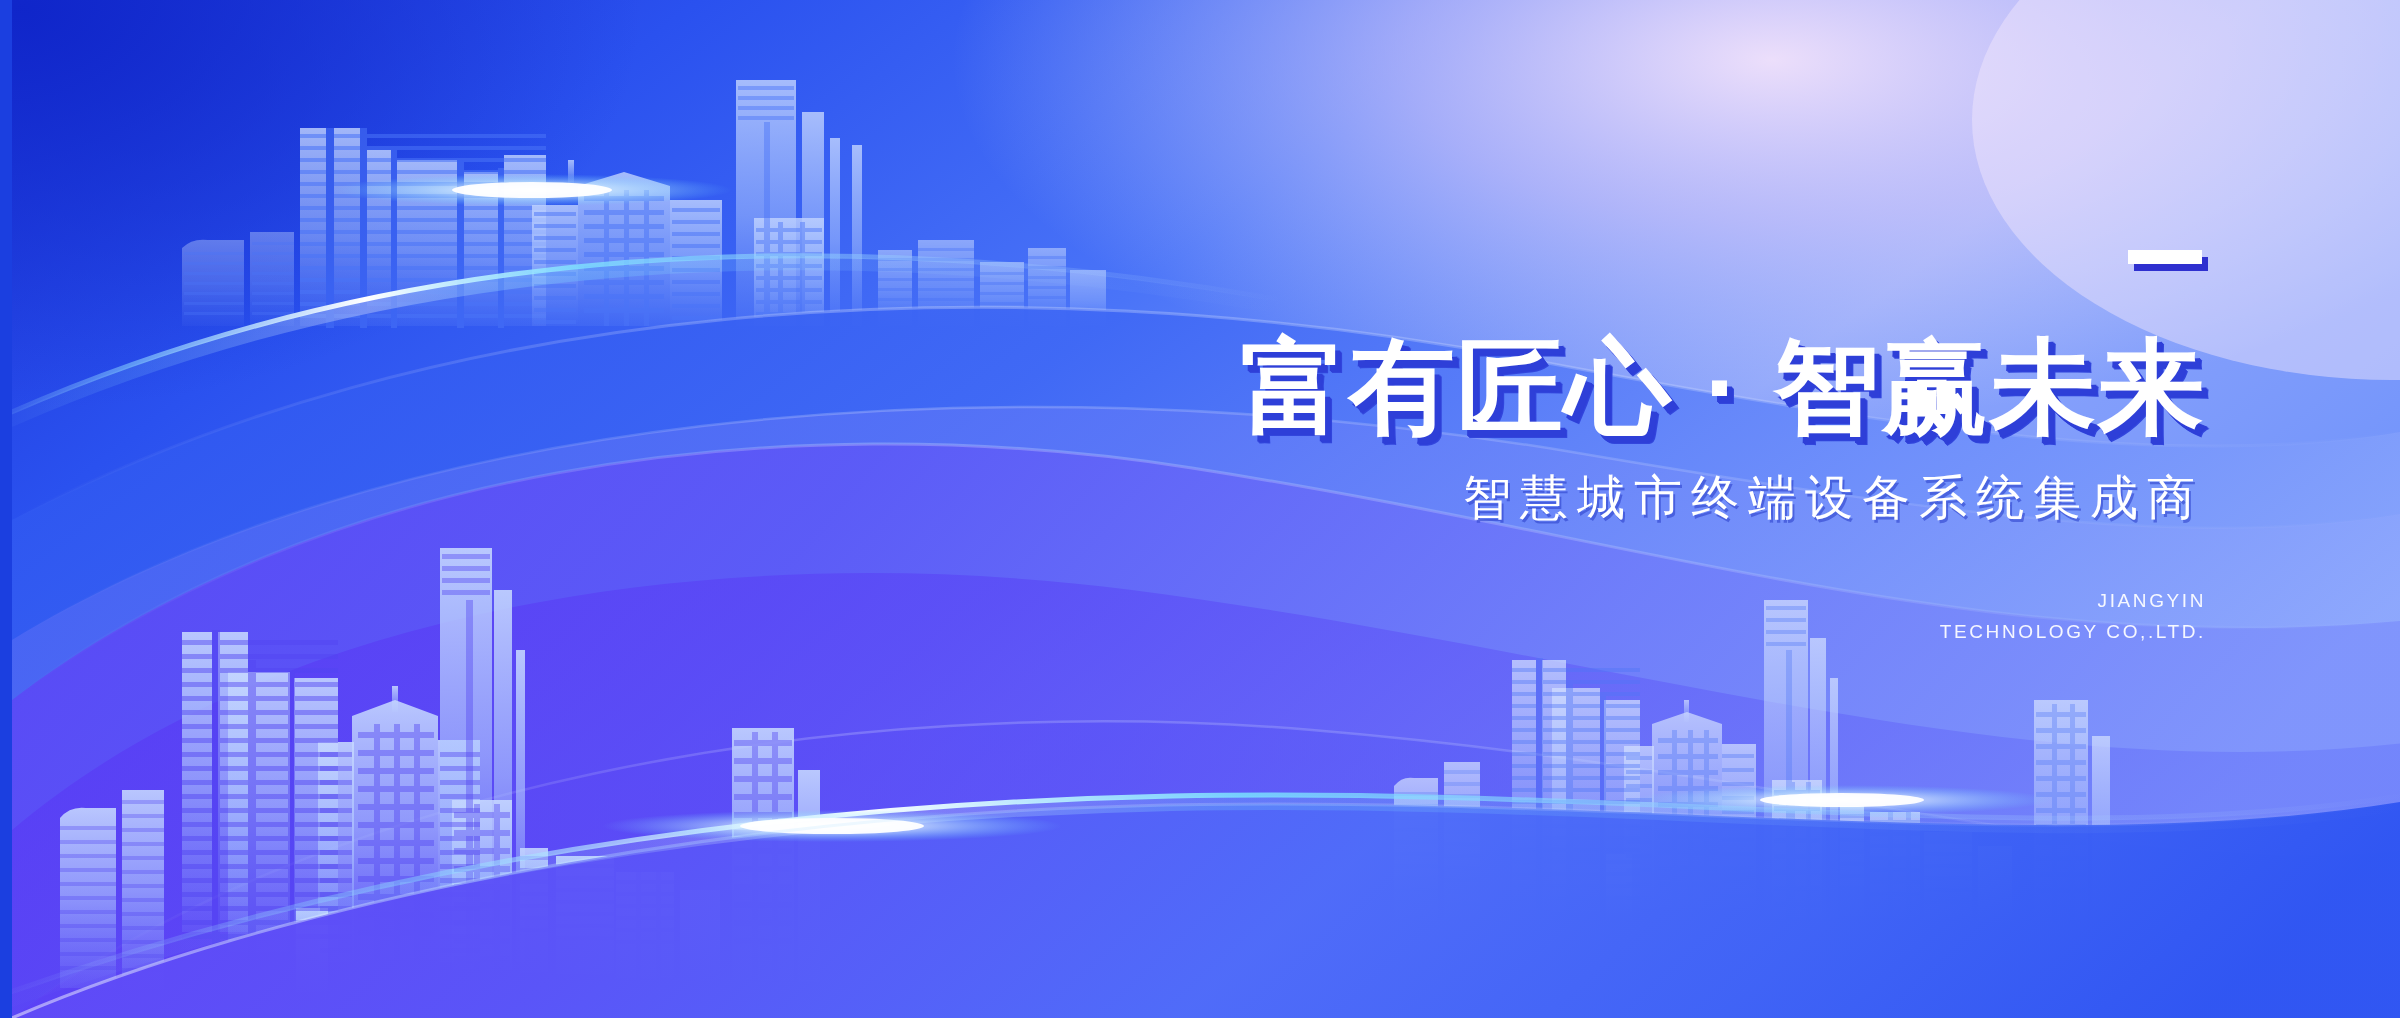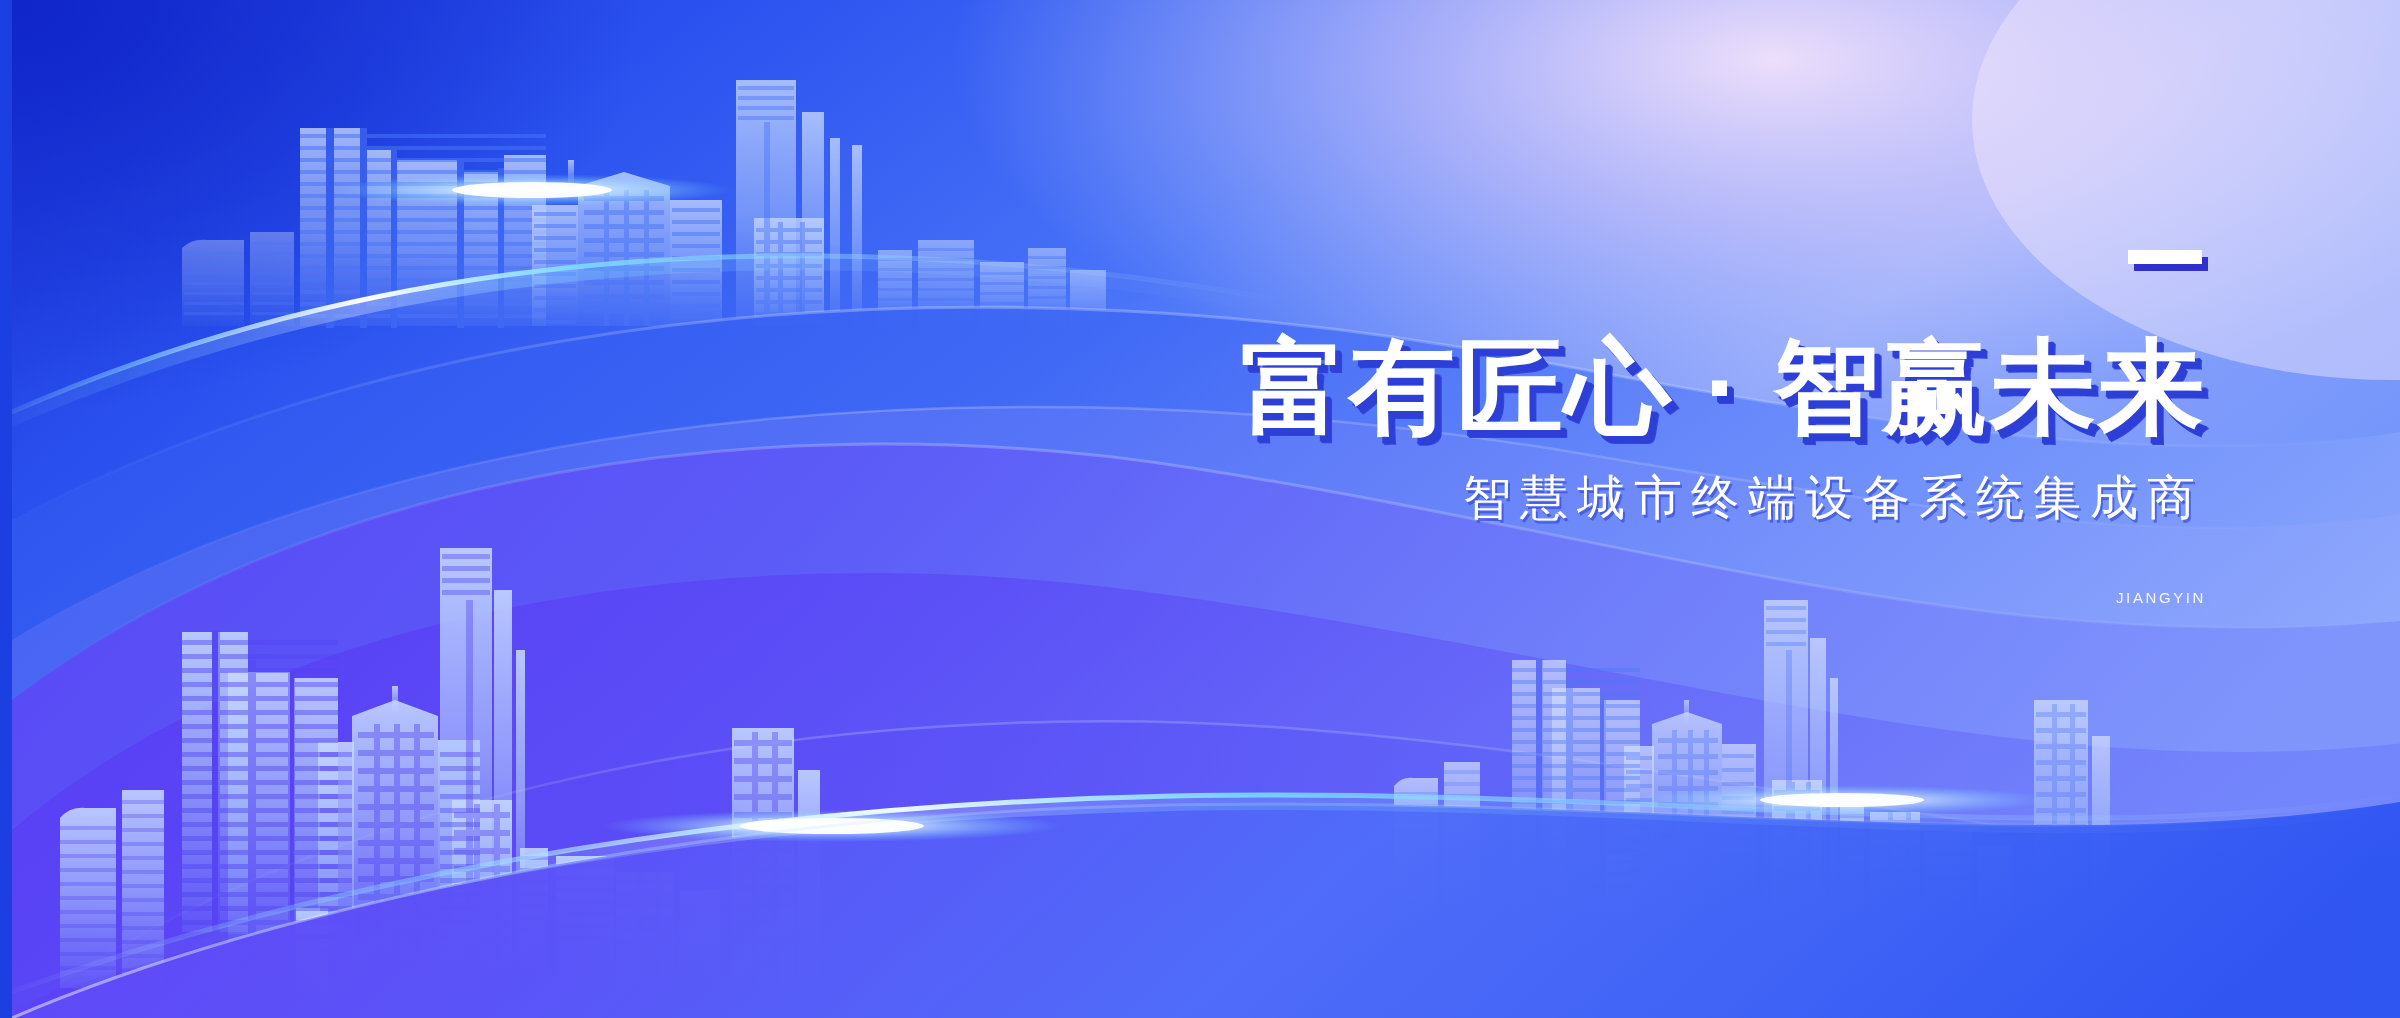--- a/index.html
+++ b/index.html
@@ -54,21 +54,21 @@
     font-weight:normal;
     color:#ffffff;
     letter-spacing:9px;
     white-space:nowrap;
     text-shadow:2px 3px 0 rgba(40,60,200,.55);
     padding-right:2px;
   }
   .en-block{
     margin-top:56px;
     color:#ffffff;
-    font-size:15px;
+    font-size:19px;
     line-height:1.62;
     letter-spacing:2.6px;
     opacity:.93;
     white-space:nowrap;
   }
   .en-block div{margin:0;}
 </style>
 </head>
 <body>
 
@@ -835,17 +835,18 @@
   <div class="content">
 
     <div class="dash"></div>
 
     <h1 class="title">富有匠心 · 智赢未来</h1>
 
     <div class="subtitle">智慧城市终端设备系统集成商</div>
 
     <div class="en-block">
       <div>JIANGYIN</div>
+      <div>TECHNOLOGY CO,.LTD.</div>
     </div>
 
   </div>
 
 </div>
 
 </body></html>

